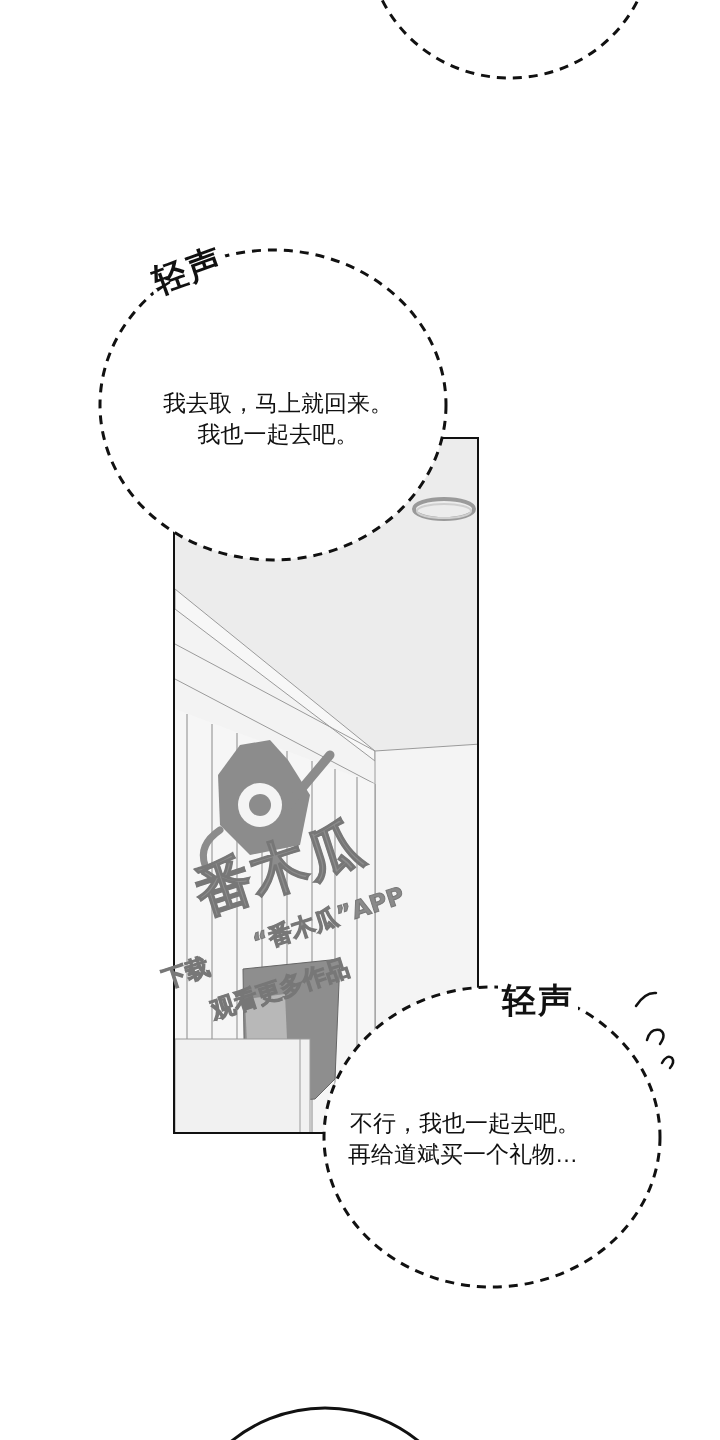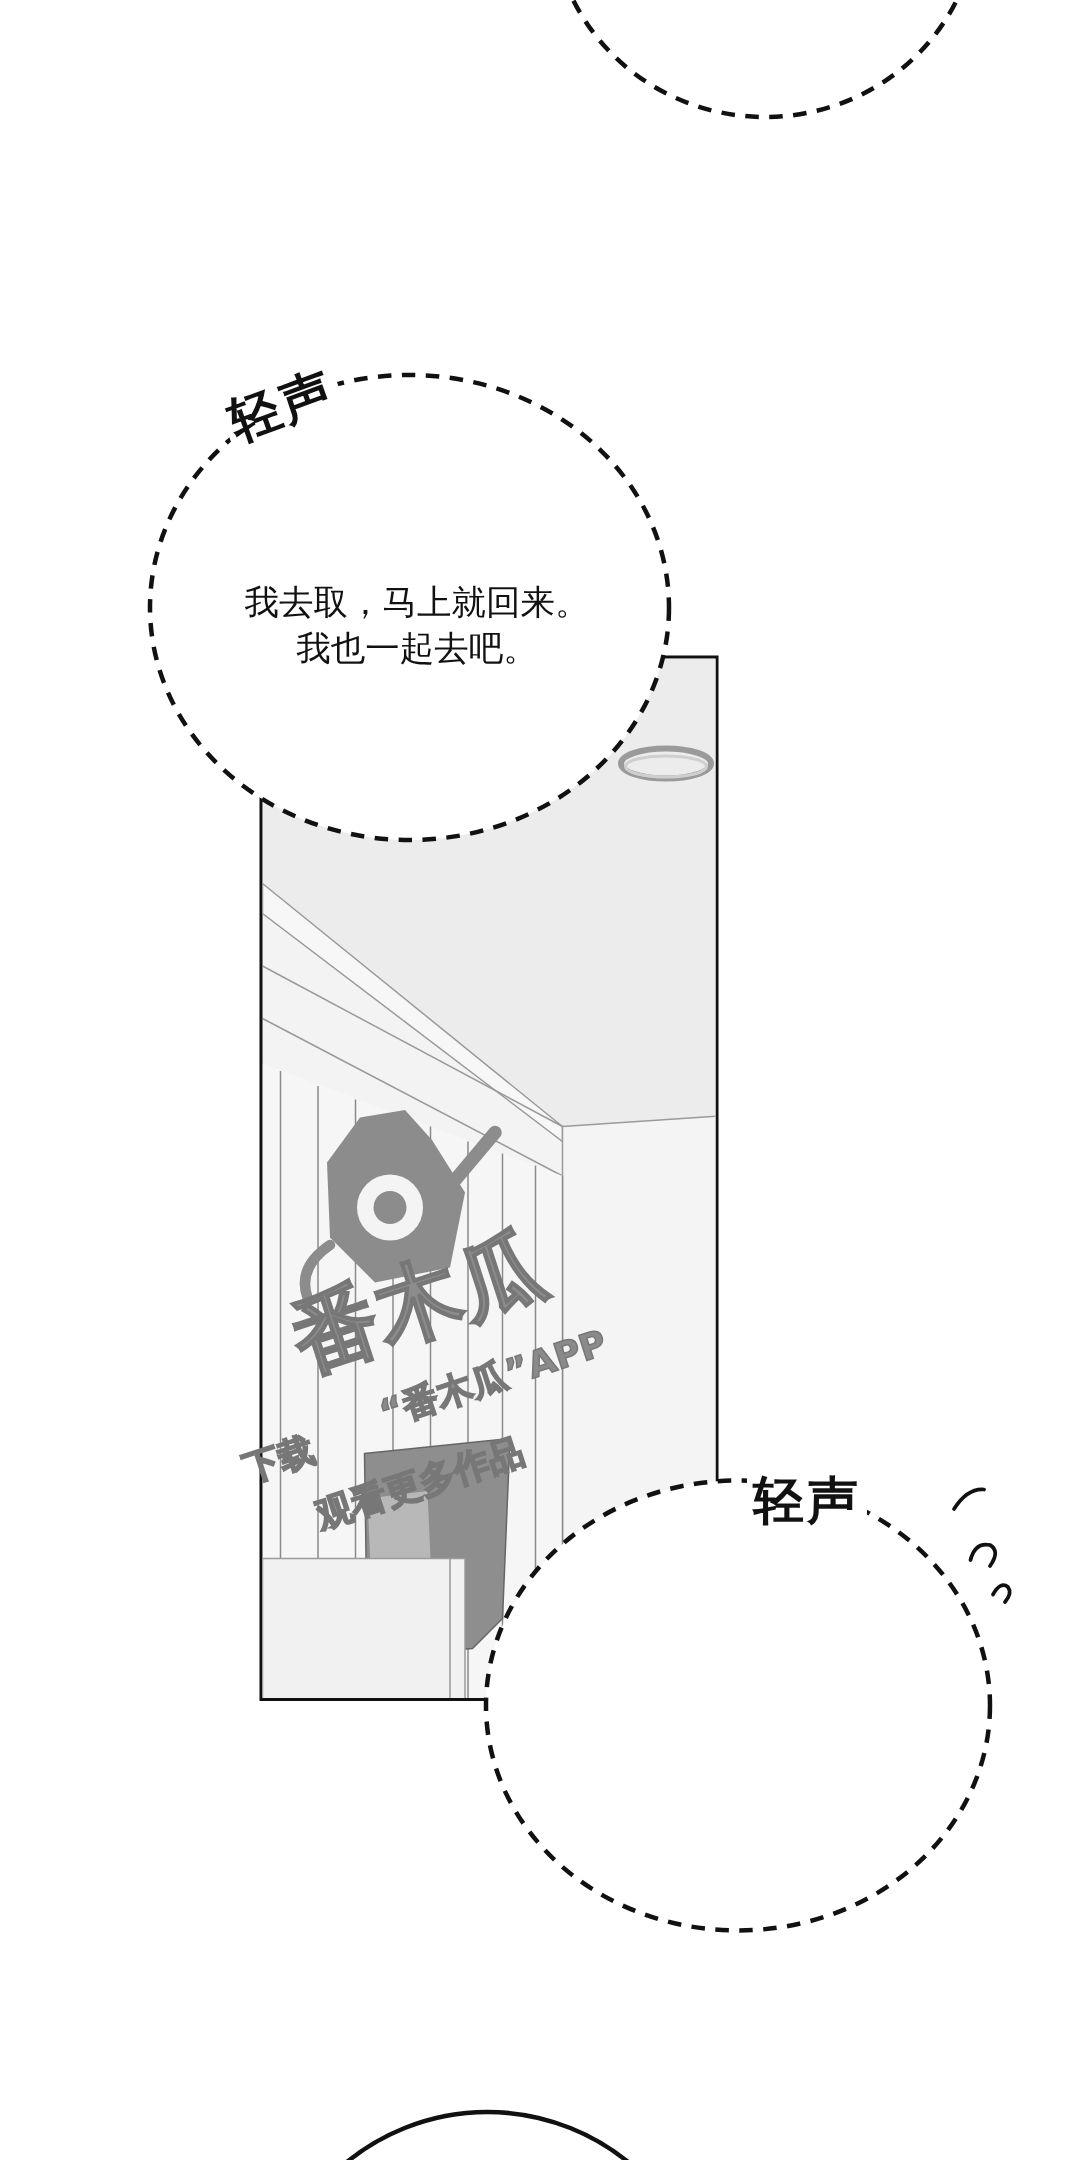--- a/index.html
+++ b/index.html
@@ -3,21 +3,21 @@
 <meta charset="utf-8">
 <style>
   html, body { margin:0; padding:0; background:#ffffff; }
   body { width:720px; height:1440px; position:relative; overflow:hidden;
          font-family:"DejaVu Sans", sans-serif; }
   .abs { position:absolute; }
   svg.layer { position:absolute; left:0; top:0; }
   .sfx { position:absolute; font-weight:bold; color:#111; font-size:34px; letter-spacing:2px;
          font-family:"DejaVu Sans", sans-serif; }
   .dialog { position:absolute; color:#111; font-size:23px; line-height:31px; text-align:center;
-            white-space:nowrap; font-family:Liberation Mono, monospace; }
+            white-space:nowrap; font-family:Liberation Sans, sans-serif; }
   .wm { position:absolute; color:#8a8a8a; font-weight:bold; white-space:nowrap;
         -webkit-text-stroke:1px #777; font-family:"DejaVu Sans", sans-serif; }
 </style>
 </head>
 <body>
 
 <div class="abs" style="left:173px; top:437px; width:306px; height:697px; border:2px solid #111; box-sizing:border-box; background:#f3f3f3; overflow:hidden;">
   <svg width="306" height="697" viewBox="0 0 306 697">
 
     <polygon points="0,0 306,0 306,305 200,312 0,150" fill="#ececec"></polygon>
@@ -86,13 +86,15 @@
 </svg>
 
 <div class="sfx" style="left:148px; top:248px; transform:rotate(-20deg); background:#fff; padding:0 4px;">轻声</div>
 <div class="sfx" style="left:498px; top:978px; background:#fff; padding:0 4px;">轻声</div>
 
 <div class="dialog" style="left:118px; top:388px; width:320px;">
   <div>我去取，马上就回来。</div>
   <div>我也一起去吧。</div>
 </div>
 <div class="dialog" style="left:340px; top:1108px; width:320px; text-align:left;">
+  <div style="padding-left:10px;">不行，我也一起去吧。</div>
+  <div style="padding-left:8px;">再给道斌买一个礼物…</div>
 </div>
 
 </body></html>

